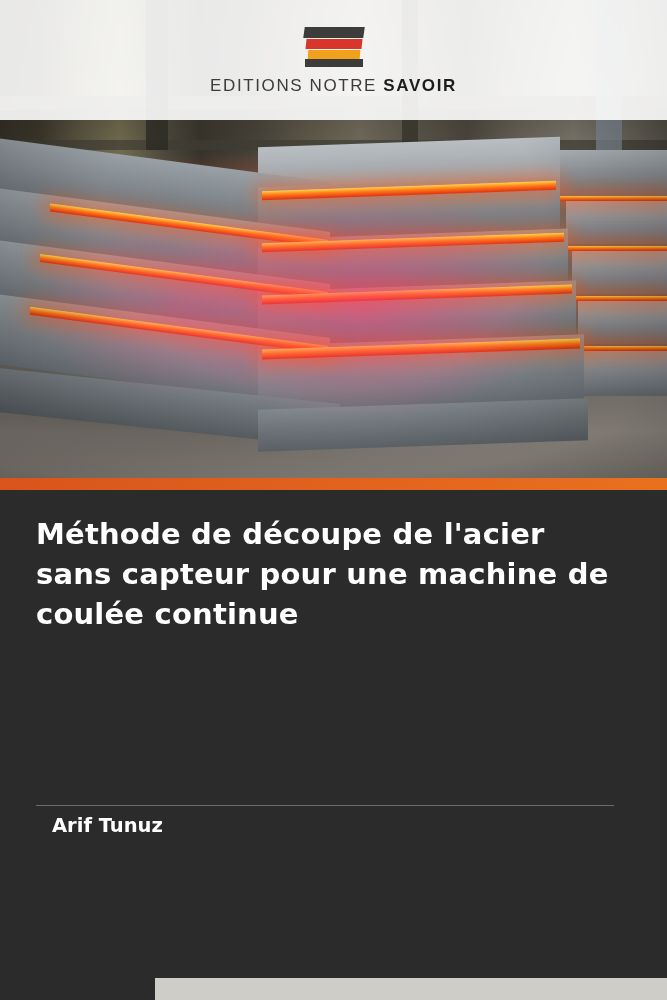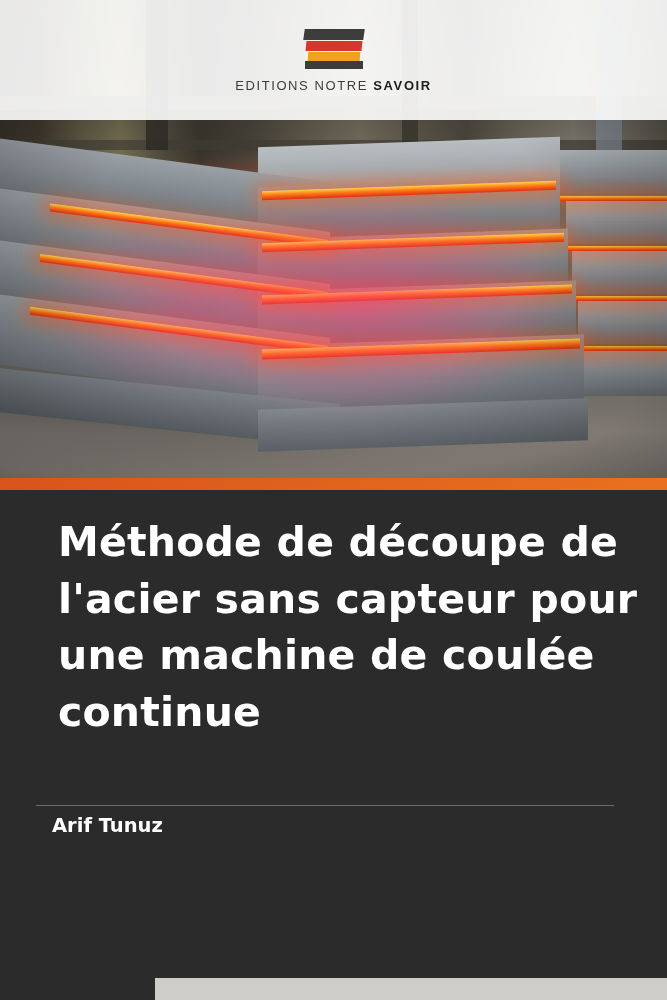--- a/index.html
+++ b/index.html
@@ -113,21 +113,21 @@
   .logo-mark {
     width: 64px; height: 44px;
     position: relative;
     margin-bottom: 7px;
   }
   .logo-mark .bk1 { position:absolute; left:2px; top:2px; width:60px; height:11px; background:#3c3c3b; transform: skewX(-8deg);}
   .logo-mark .bk2 { position:absolute; left:4px; top:14px; width:56px; height:10px; background:#d8362a; transform: skewX(-6deg);}
   .logo-mark .bk3 { position:absolute; left:6px; top:25px; width:52px; height:9px; background:#f0a21e; transform: skewX(-4deg);}
   .logo-mark .bk4 { position:absolute; left:3px; top:34px; width:58px; height:8px; background:#3c3c3b;}
   .logo-text {
-    font-size: 13px;
+    font-size: 17px;
     letter-spacing: 1.6px;
     color: #3c3c3b;
     font-family: "Liberation Sans", sans-serif;
   }
   .logo-text b { color:#1d1d1b; }
 
   
   .notch {
     position: absolute;
     left: 0; top: 478px;
@@ -146,26 +146,25 @@
     position: absolute;
     left: 0; top: 490px; width: 667px; height: 510px;
     background: #2b2b2b;
   }
   .title {
     position: absolute;
     left: 36px;
     top: 24px;
     width: 580px;
     color: #ffffff;
-    font-size: 41px;
+    font-size: 29px;
     line-height: 1.38;
     font-weight: bold;
     font-family: "DejaVu Sans", sans-serif;
     letter-spacing: 0.2px;
-    margin-left: 22px;
   }
   .divider {
     position: absolute;
     left: 36px;
     top: 315px;
     width: 578px;
     height: 1px;
     background: #6d6d6d;
   }
   .author {

